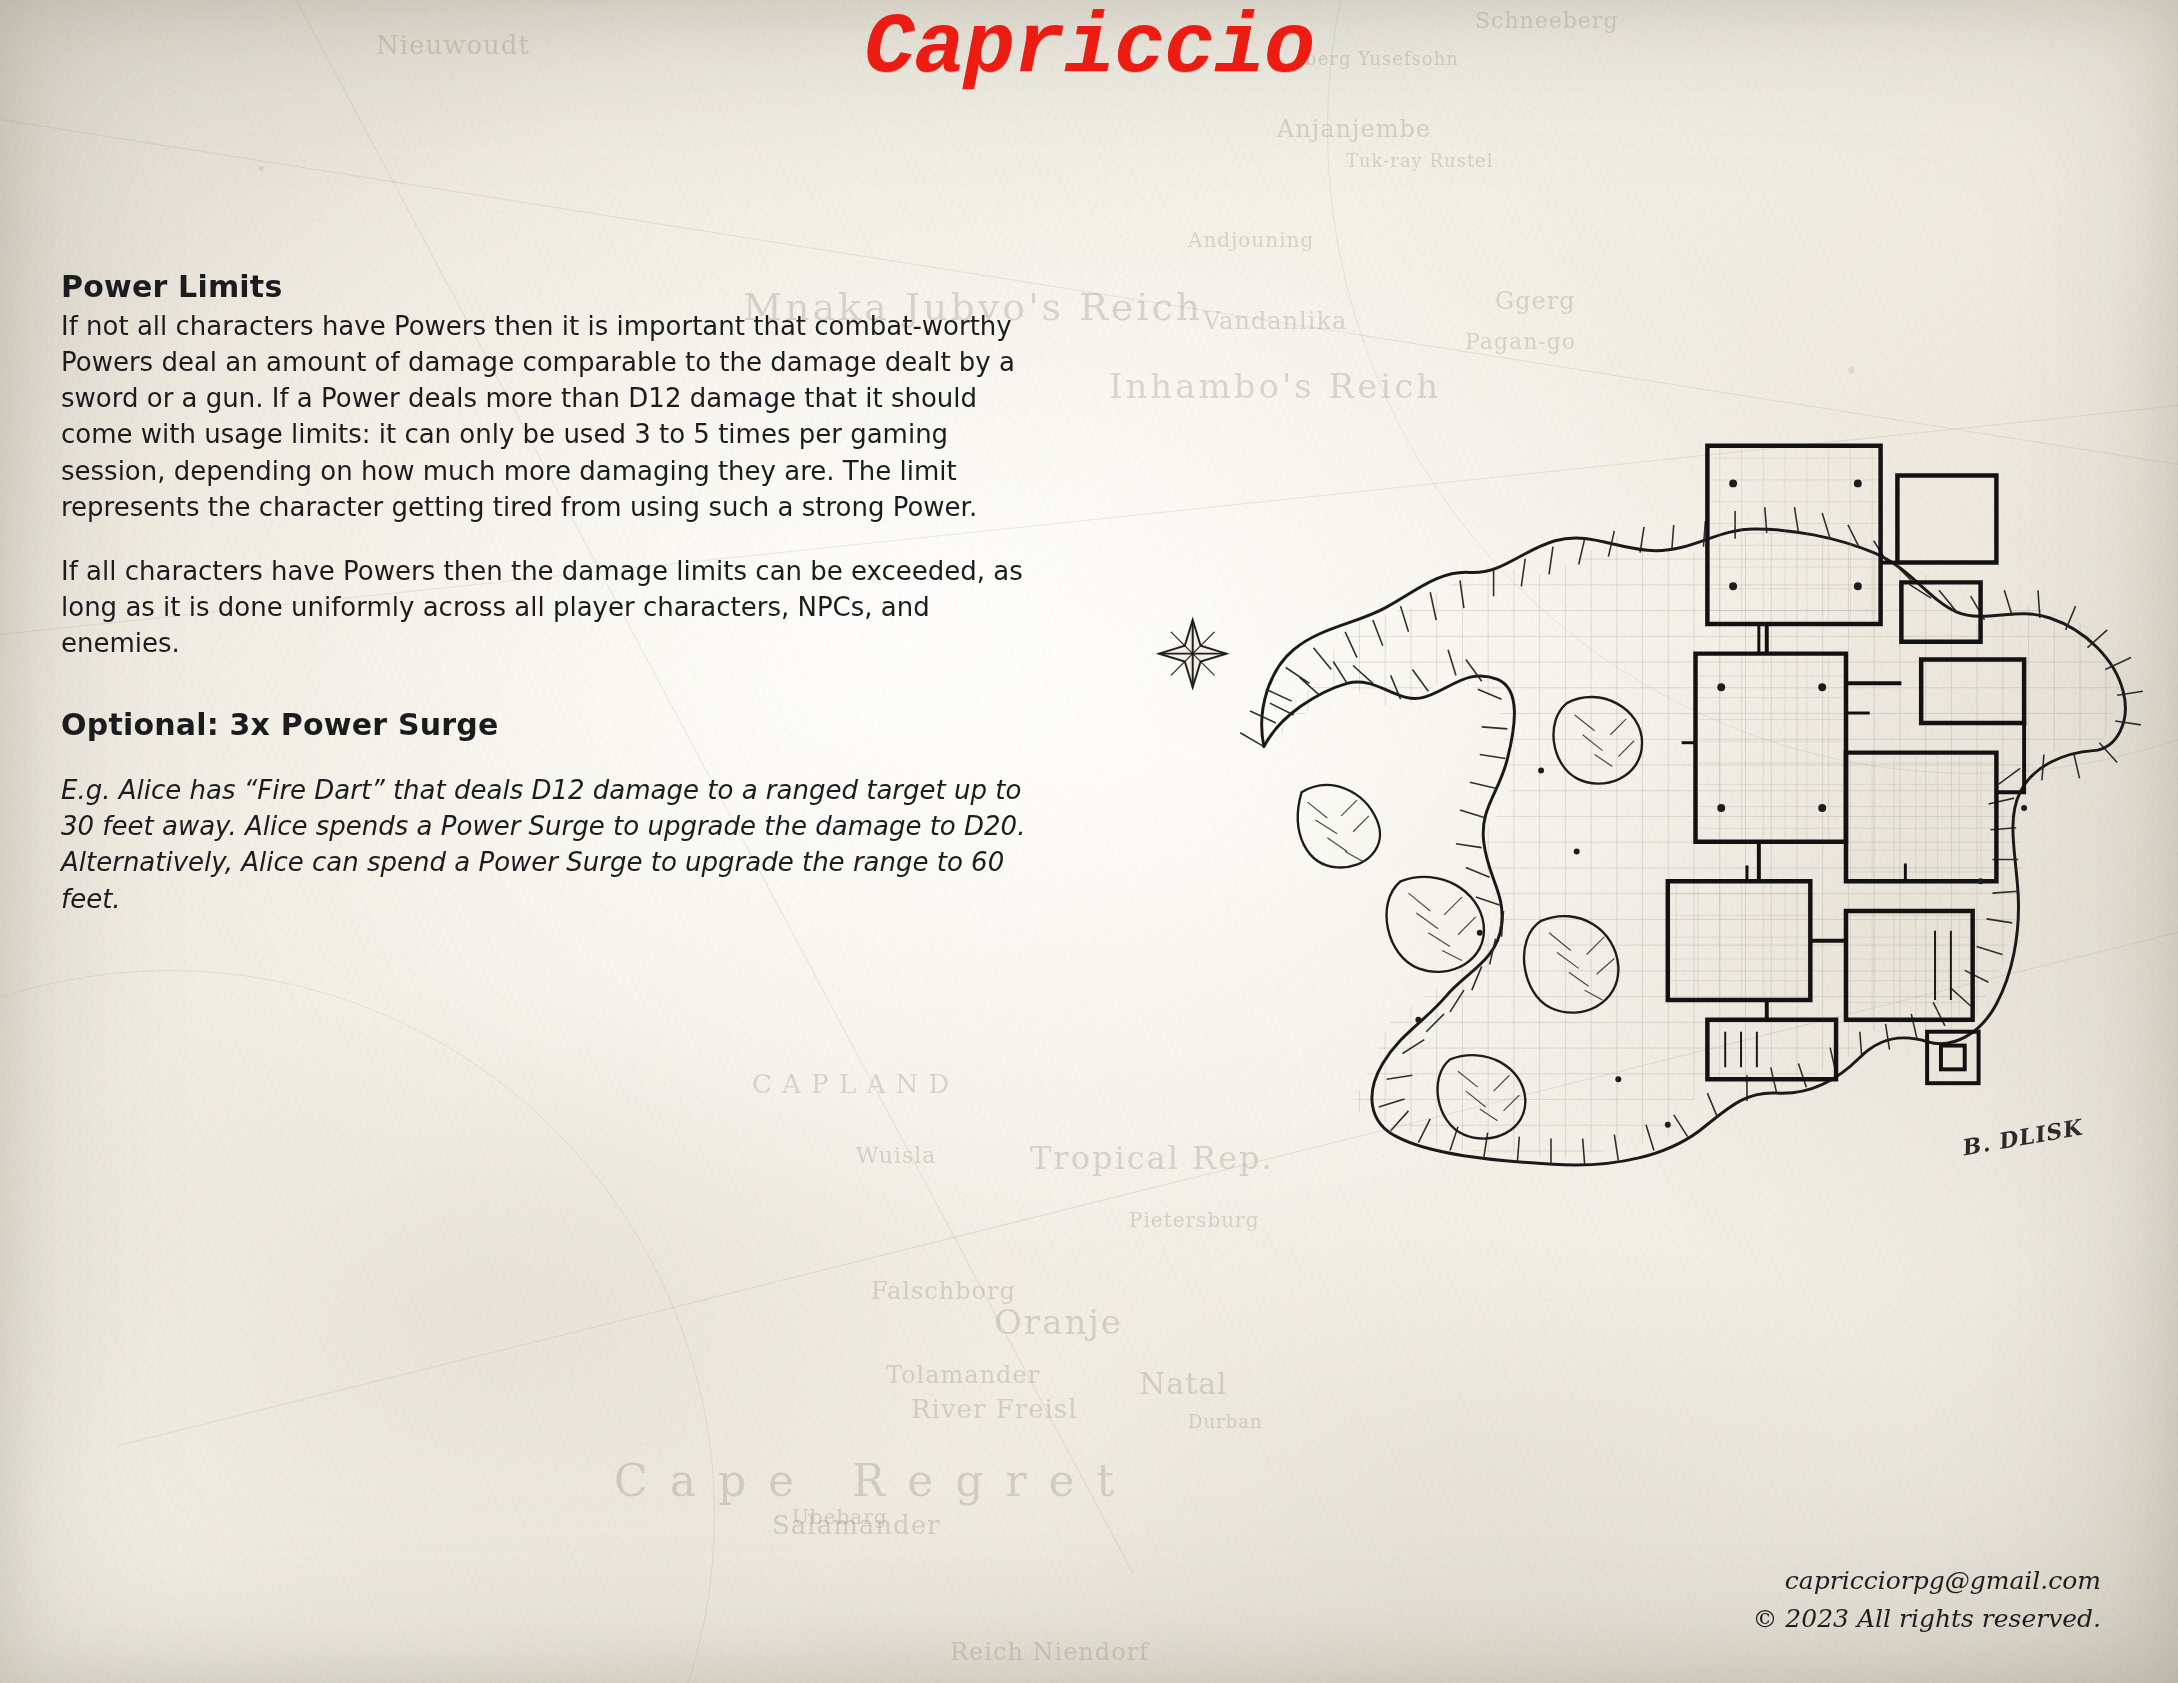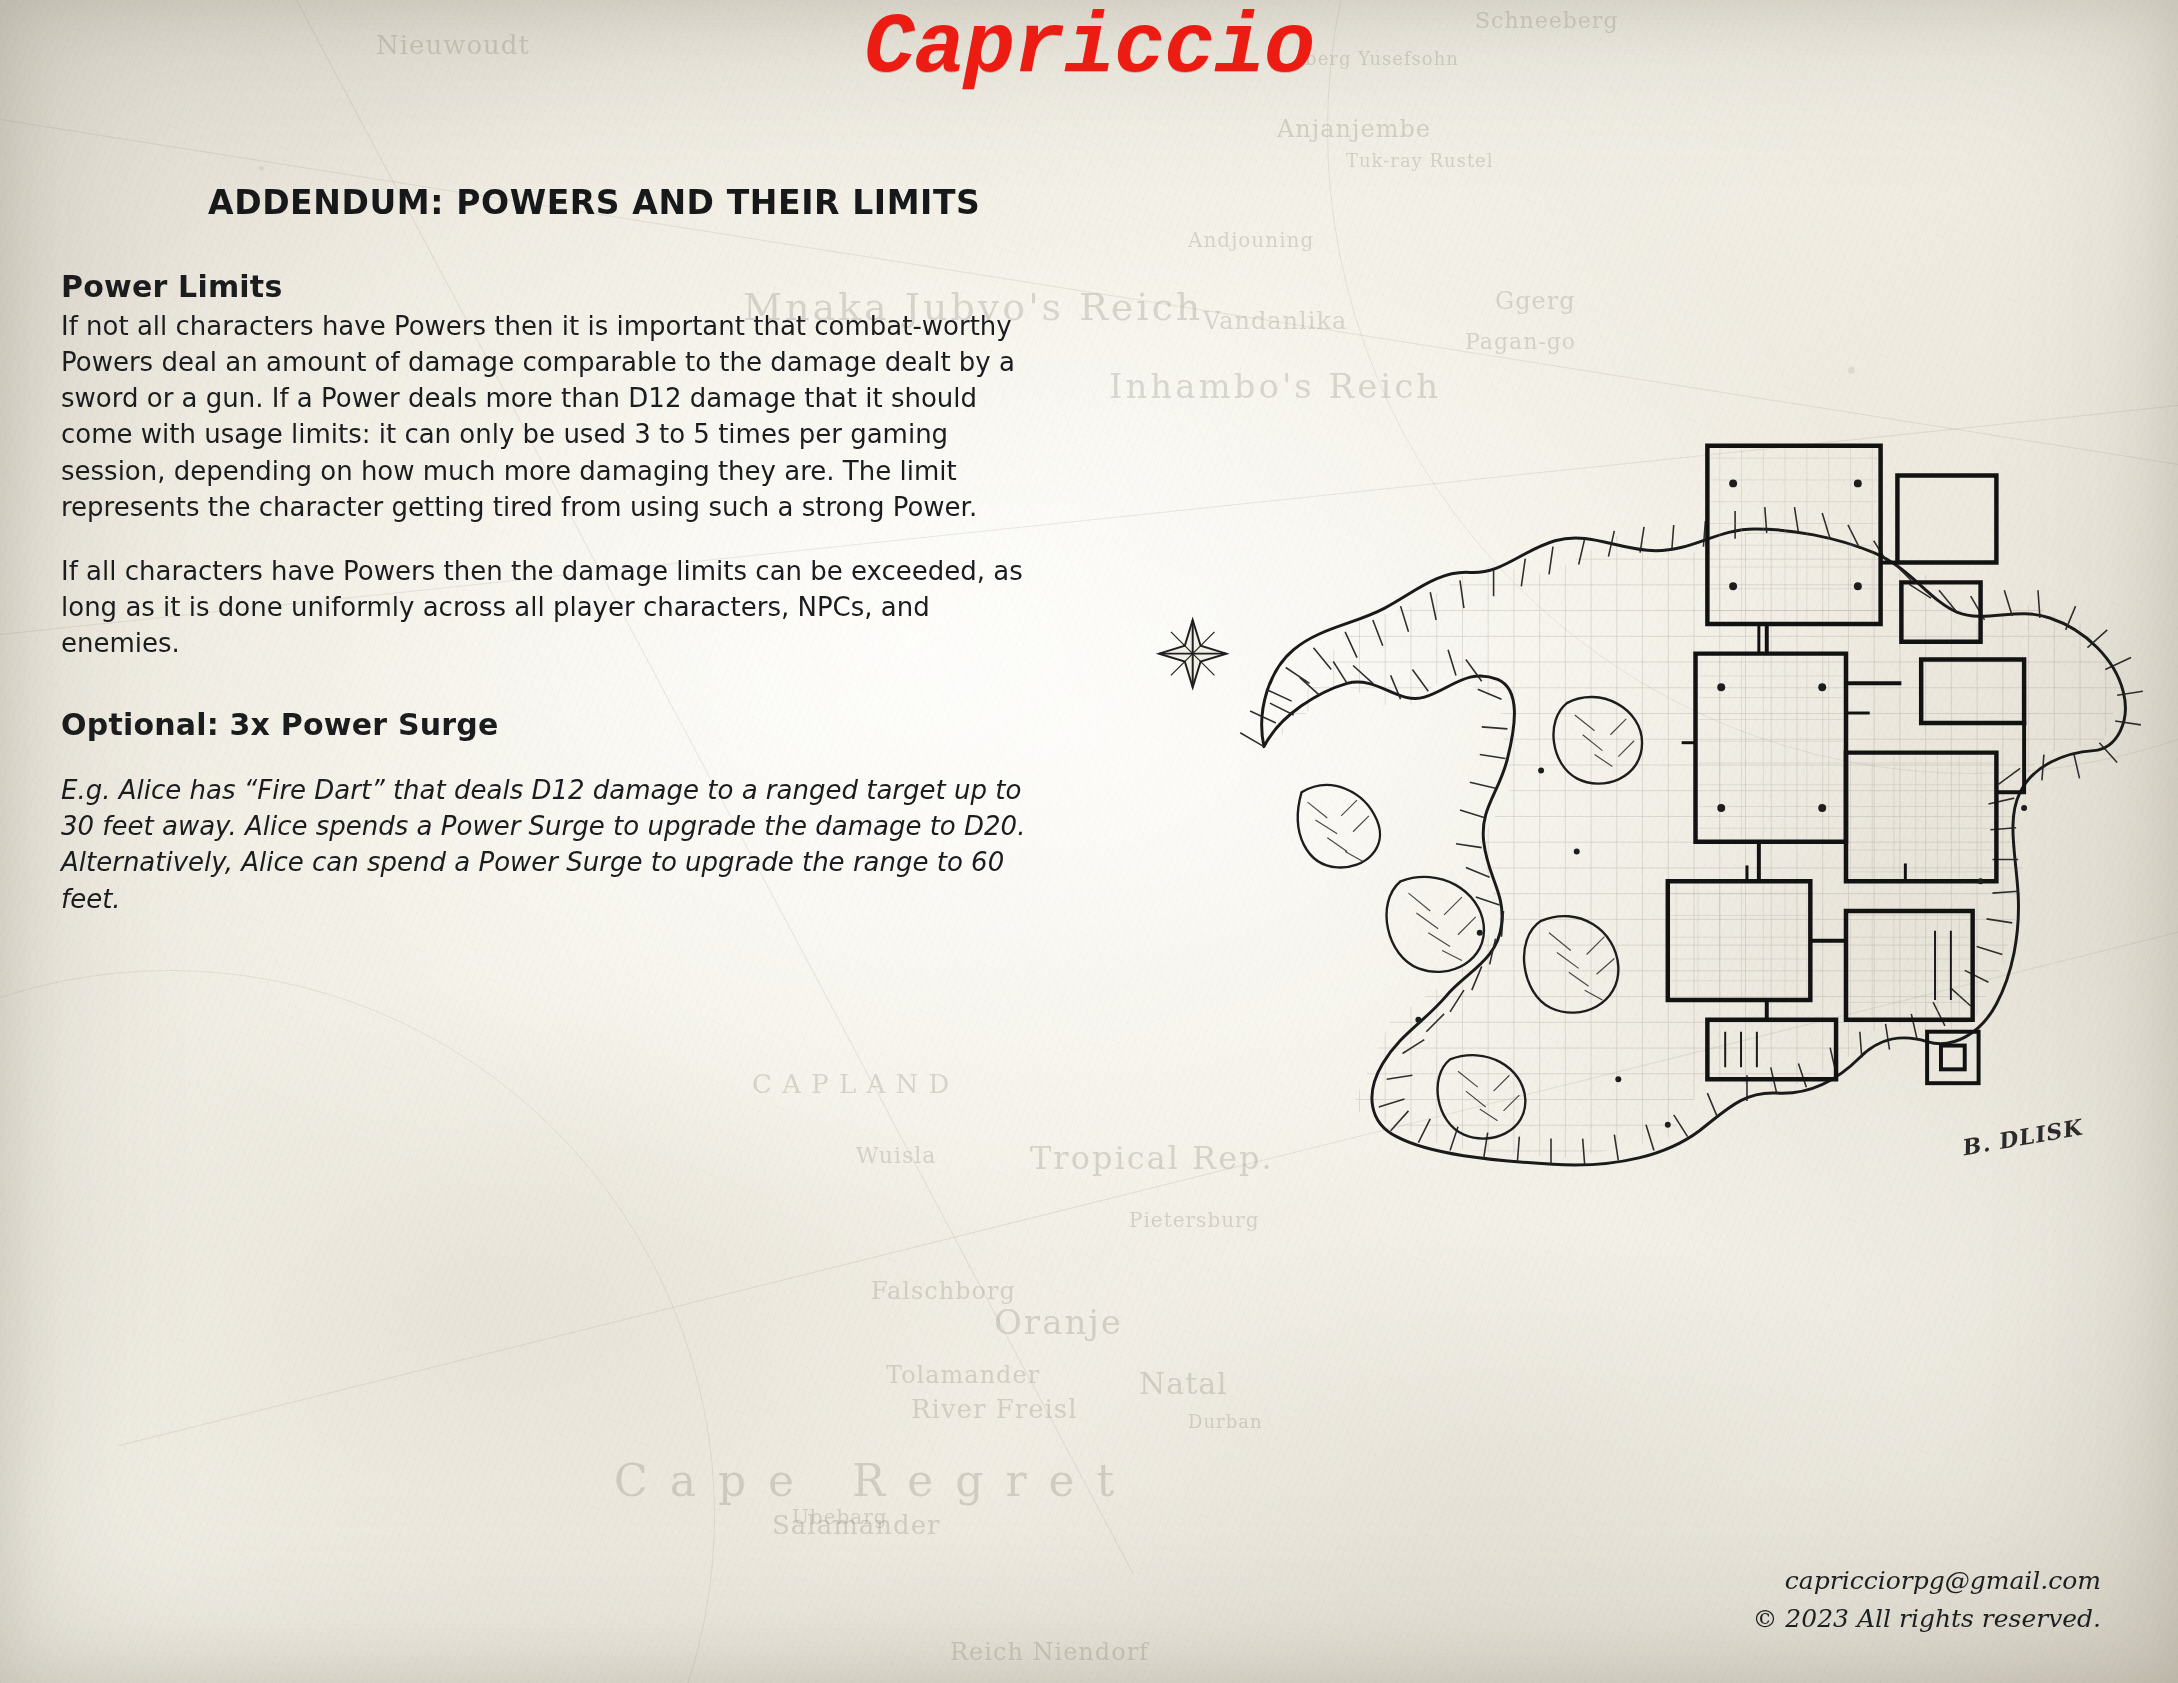--- a/index.html
+++ b/index.html
@@ -225,21 +225,20 @@
   <div class="ghost-text" style="left:886px; top:1361px; font-size:24px;">Tolamander</div>
   <div class="ghost-text" style="left:911px; top:1394px; font-size:26px;">River Freisl</div>
   <div class="ghost-text" style="left:950px; top:1638px; font-size:24px;">Reich Niendorf</div>
   <div class="ghost-text" style="left:772px; top:1510px; font-size:26px;">Salamander</div>
   <div class="ghost-text" style="left:376px; top:30px; font-size:26px;">Nieuwoudt</div>
 
   <div class="brand">
     <span class="brand-title">Capriccio</span>
   </div>
 
-  <div class="doc-heading">ADDENDUM: POWERS AND THEIR LIMITS</div>
 
   <div class="col">
 
     <h2 class="sec-title">Power Limits</h2>
     <p class="para">If not all characters have Powers then it is important that combat-worthy Powers deal an amount of damage comparable to the damage dealt by a sword or a gun. If a Power deals more than D12 damage that it should come with usage limits: it can only be used 3 to 5 times per gaming session, depending on how much more damaging they are. The limit represents the character getting tired from using such a strong Power.</p>
     <p class="para">If all characters have Powers then the damage limits can be exceeded, as long as it is done uniformly across all player characters, NPCs, and enemies.</p>
 
     <h2 class="sec-title spaced">Optional: 3x Power Surge</h2>
 
     <p class="para italic">E.g. Alice has “Fire Dart” that deals D12 damage to a ranged target up to 30 feet away. Alice spends a Power Surge to upgrade the damage to D20. Alternatively, Alice can spend a Power Surge to upgrade the range to 60 feet.</p>

